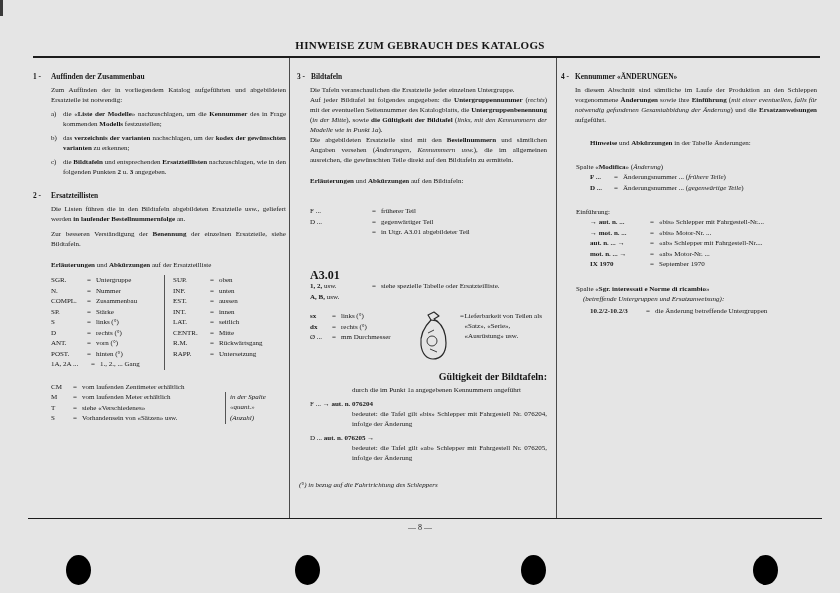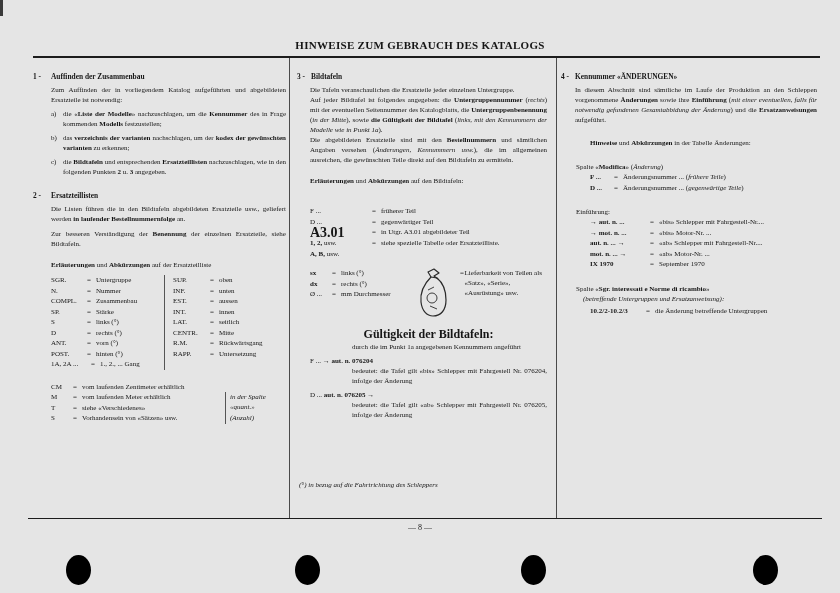--- a/index.html
+++ b/index.html
@@ -48,31 +48,31 @@
   .abbr .right .k{width:37px;}
 
   .abbr2{display:flex;margin-left:18px;margin-top:12px;text-align:left;}
   .abbr2 .rows{flex:1;}
   .abbr2 .rows .k{width:22px;}
   .abbr2 .note{width:56px;flex:none;border-left:1px solid #555;padding-left:4px;
                margin-top:10px;font-style:italic;line-height:10.5px;}
 
   .defs1{margin-left:13px;margin-top:20px;text-align:left;}
   .defs1 .k{width:62px;}
-  .k-big{font-size:14px;font-weight:bold;line-height:11px;}
+  .k-big{font-size:12px;font-weight:bold;line-height:11px;margin-top:43px;}
   .k2line div{line-height:10.5px;}
 
   .sxblock{display:flex;margin-left:13px;margin-top:9px;text-align:left;}
   .sxdefs{width:96px;flex:none;}
   .sxdefs .k{width:22px;}
   .bagwrap{width:54px;flex:none;text-align:center;}
   .bagcap{flex:1;display:flex;}
   .bagcap .eq{width:10px;}
 
-  .ghead{font-weight:bold;font-size:12px;margin:11px 0 3px 13px;text-align:center;}
+  .ghead{font-weight:bold;font-size:10px;margin:11px 0 3px 13px;text-align:right;}
   .gintro{margin-left:55px;margin-top:1px;}
   .gkey{margin-left:13px;margin-top:4px;text-align:left;}
   .gtext{margin-left:55px;}
   .footnote{position:absolute;left:2px;top:416px;font-style:italic;font-size:7px;}
 
   .c3hint{margin-left:29px;margin-top:13px;}
   .c3sub{margin-left:15px;margin-top:14px;text-align:left;}
   .c3rows{margin-left:29px;text-align:left;}
   .c3rows .k{width:24px;}
   .einfrows{margin-left:29px;text-align:left;}

